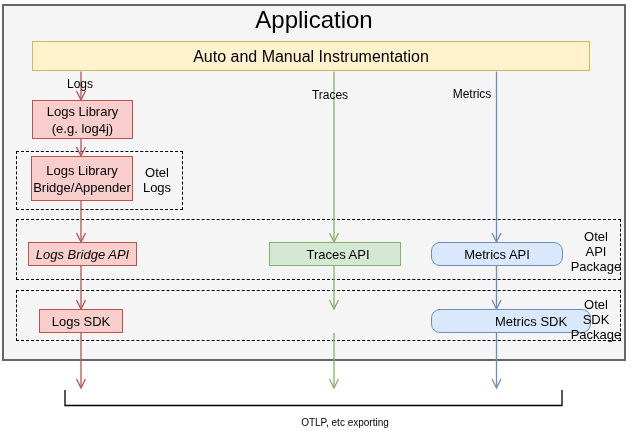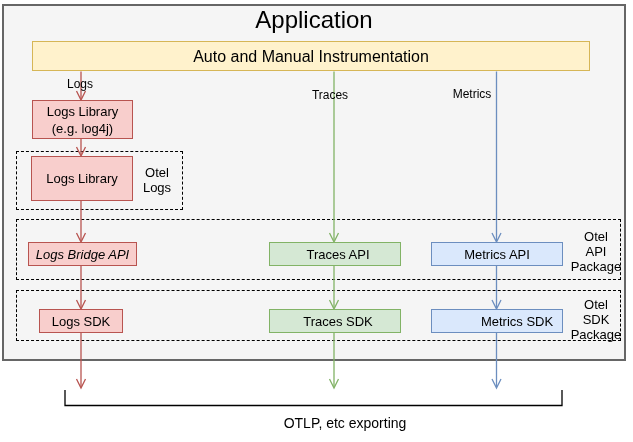--- a/index.html
+++ b/index.html
@@ -32,31 +32,31 @@
     text-align: center;
     font-size: 13px; line-height: 17px;
     border: 1px solid #4c1d95;
     z-index: 4;
   }
   .node span { display: block; white-space: nowrap; }
 
   .yellow  { background: var(--yellow-fill, #fff2cc); border-color: var(--yellow-stroke, #d6b656); }
   .rednode { background: var(--red-fill,   #f8cecc); border-color: var(--red-stroke,   #b85450); align-items: center; }
   .green   { background: var(--green-fill, #d5e8d4); border-color: var(--green-stroke, #82b366); padding-left: 6px; }
-  .blue    { background: var(--blue-fill,  #dae8fc); border-color: var(--blue-stroke,  #6c8ebf); }
+  .blue    { background: var(--blue-fill,  #dae8fc); border-color: var(--blue-stroke,  #6c8ebf); border-radius: 9px; }
 
   .instr-box      { left: 32px;  top: 41px;  width: 558px; height: 30px; font-size: 16px; }
   .logs-library   { left: 32px;  top: 100px; width: 101px; height: 39px; }
   .bridge-append  { left: 31px;  top: 156px; width: 102px; height: 45px; }
   .logs-bridge-api{ left: 28px;  top: 242px; width: 109px; height: 24px; font-style: italic; }
   .traces-api     { left: 269px; top: 242px; width: 132px; height: 24px; }
   .metrics-api    { left: 431px; top: 242px; width: 132px; height: 24px; }
   .logs-sdk       { left: 39px;  top: 309px; width: 84px;  height: 24px; }
   .traces-sdk     { left: 269px; top: 309px; width: 132px; height: 24px; }
-  .metrics-sdk    { left: 431px; top: 309px; width: 132px; height: 24px; padding-left: 40px; }
+  .metrics-sdk    { left: 431px; top: 309px; width: 160px; height: 24px; padding-left: 40px; }
 
   .group {
     border: 1px dashed var(--line, #000000);
     background: transparent;
     z-index: 2;
   }
   .otel-instr-group { left: 16px; top: 151px; width: 167px; height: 59px; }
   .api-package-group{ left: 16px; top: 219px; width: 605px; height: 61px; }
   .sdk-package-group{ left: 16px; top: 290px; width: 605px; height: 51px; }
 
@@ -76,21 +76,21 @@
     transform: translateX(-50%);
     white-space: nowrap;
     z-index: 5;
   }
   .otel-instr-label { left: 157px; top: 165px; }
   .api-package-label{ left: 596px; top: 229px; }
   .sdk-package-label{ left: 596px; top: 297px; }
 
   .otlp-label {
     left: 345px; top: 415px;
-    font-size: 14px; line-height: 16px;
+    font-size: 10px; line-height: 16px;
     transform: translateX(-50%);
     white-space: nowrap;
   }
 
   svg.overlay { position: absolute; left: 0; top: 0; z-index: 3; pointer-events: none; }
   svg.overlay path { fill: none; stroke-width: 1.3px; }
   .stroke-red   { stroke: var(--red-stroke,   #b85450); }
   .stroke-green { stroke: var(--green-stroke, #82b366); }
   .stroke-blue  { stroke: var(--blue-stroke,  #6c8ebf); }
   .stroke-line  { stroke: var(--line, #000000); stroke-width: 1.2px; }
@@ -127,37 +127,35 @@
     <span>Auto and Manual Instrumentation</span>
   </div>
 
   <div class="abs node rednode logs-library">
     <span>Logs Library</span>
     <span>(e.g. log4j)</span>
   </div>
 
   <div class="abs node rednode bridge-append">
     <span>Logs Library</span>
+    <span>Bridge/Appender</span>
   </div>
 
   <div class="abs node rednode logs-bridge-api">
     <span>Logs Bridge API</span>
   </div>
   <div class="abs node green traces-api">
     <span>Traces API</span>
   </div>
   <div class="abs node blue metrics-api">
     <span>Metrics API</span>
   </div>
 
   <div class="abs node rednode logs-sdk">
     <span>Logs SDK</span>
-  </div>
-  <div class="abs node green traces-sdk">
-    <span>Traces SDK</span>
   </div>
   <div class="abs node blue metrics-sdk">
     <span>Metrics SDK</span>
   </div>
 
   <div class="abs sig-label logs-label">Logs</div>
   <div class="abs sig-label traces-label">Traces</div>
   <div class="abs sig-label metrics-label">Metrics</div>
 
   <div class="abs group-label otel-instr-label">

